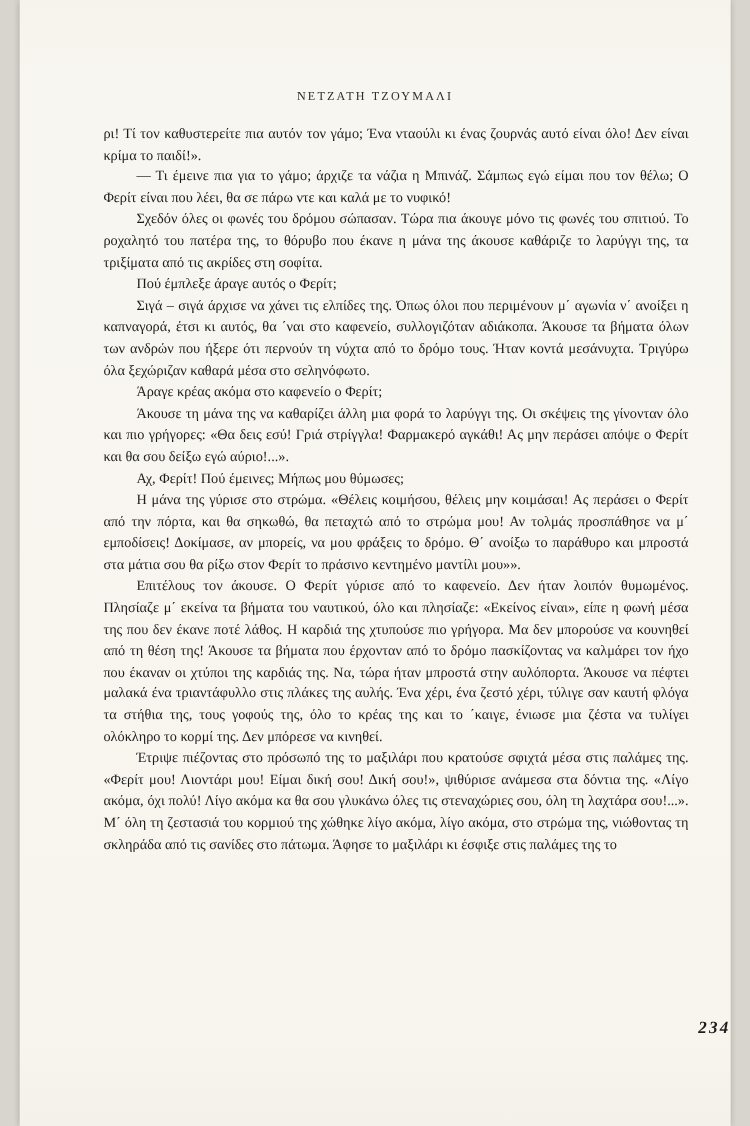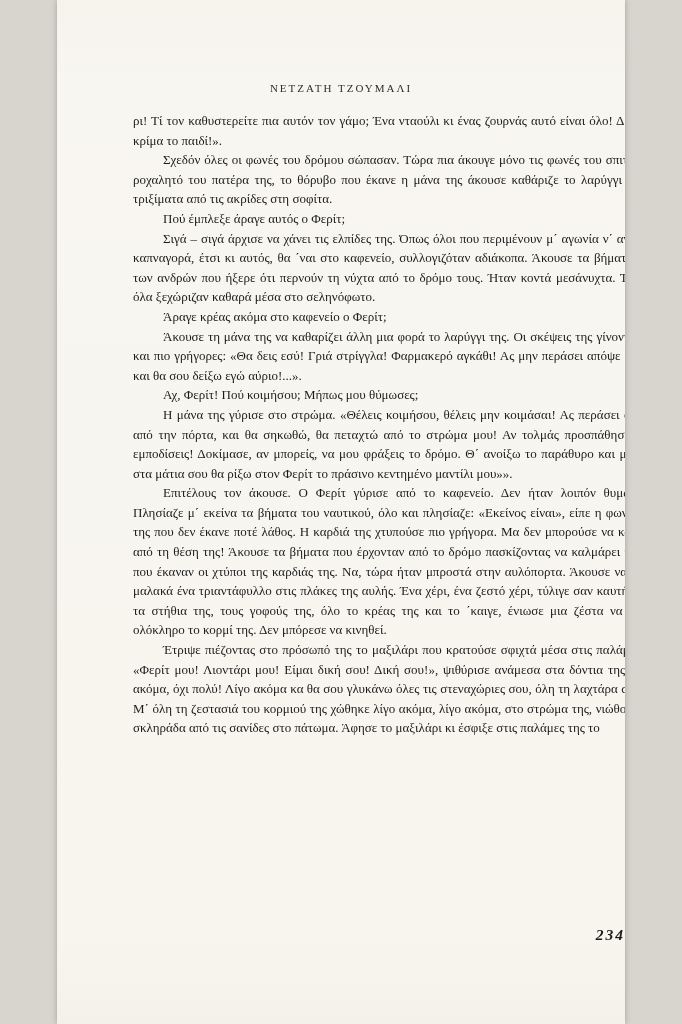--- a/index.html
+++ b/index.html
@@ -2,29 +2,30 @@
 <html lang="el"><head>
 <meta charset="utf-8">
 <style>
   html, body {
     margin: 0;
     padding: 0;
     background: #d8d5ce;
   }
   .page {
     position: relative;
-    width: 568px;
+    width: 634px;
     height: 1024px;
     margin: 0 auto;
     background: #f7f5ef;
     background-image: linear-gradient(180deg, #f5f3ec 0%, #f8f6f0 8%, #f7f5ee 92%, #f3f1e9 100%);
     box-shadow: 0 0 6px rgba(0,0,0,0.25);
     overflow: hidden;
     font-family: "Liberation Serif", "DejaVu Serif", serif;
     color: #1f1f1f;
+    padding-left: 12px;
   }
   .running-head {
     position: absolute;
     top: 82px;
     left: 0;
     right: 0;
     text-align: center;
     font-size: 11px;
     font-weight: normal;
     letter-spacing: 2px;
@@ -64,26 +65,27 @@
 </style>
 </head>
 <body>
 
 <div class="page">
 
   <header class="running-head">ΝΕΤΖΑΤΗ ΤΖΟΥΜΑΛΙ</header>
 
   <main class="text-block">
     <p class="no-indent">ρι! Τί τον καθυστερείτε πια αυτόν τον γάμο; Ένα νταούλι κι ένας ζουρνάς αυτό είναι όλο! Δεν είναι κρίμα το παιδί!».</p>
+    <p>— Τι έμεινε πια για το γάμο; άρχιζε τα νάζια η Μπινάζ. Σάμπως εγώ είμαι που τον θέλω; Ο Φερίτ είναι που λέει, θα σε πάρω ντε και καλά με το νυφικό!</p>
     <p>Σχεδόν όλες οι φωνές του δρόμου σώπασαν. Τώρα πια άκουγε μόνο τις φωνές του σπιτιού. Το ροχαλητό του πατέρα της, το θόρυβο που έκανε η μάνα της άκουσε καθάριζε το λαρύγγι της, τα τριξίματα από τις ακρίδες στη σοφίτα.</p>
     <p>Πού έμπλεξε άραγε αυτός ο Φερίτ;</p>
     <p>Σιγά – σιγά άρχισε να χάνει τις ελπίδες της. Όπως όλοι που περιμένουν μ΄ αγωνία ν΄ ανοίξει η καπναγορά, έτσι κι αυτός, θα ΄ναι στο καφενείο, συλλογιζόταν αδιάκοπα. Άκουσε τα βήματα όλων των ανδρών που ήξερε ότι περνούν τη νύχτα από το δρόμο τους. Ήταν κοντά μεσάνυχτα. Τριγύρω όλα ξεχώριζαν καθαρά μέσα στο σεληνόφωτο.</p>
     <p>Άραγε κρέας ακόμα στο καφενείο ο Φερίτ;</p>
     <p>Άκουσε τη μάνα της να καθαρίζει άλλη μια φορά το λαρύγγι της. Οι σκέψεις της γίνονταν όλο και πιο γρήγορες: «Θα δεις εσύ! Γριά στρίγγλα! Φαρμακερό αγκάθι! Ας μην περάσει απόψε ο Φερίτ και θα σου δείξω εγώ αύριο!...».</p>
-    <p>Αχ, Φερίτ! Πού κοιμήσου; Μήπως μου θύμωσες;</p>
+    <p>Αχ, Φερίτ! Πού έμεινες; Μήπως μου θύμωσες;</p>
     <p>Η μάνα της γύρισε στο στρώμα. «Θέλεις κοιμήσου, θέλεις μην κοιμάσαι! Ας περάσει ο Φερίτ από την πόρτα, και θα σηκωθώ, θα πεταχτώ από το στρώμα μου! Αν τολμάς προσπάθησε να μ΄ εμποδίσεις! Δοκίμασε, αν μπορείς, να μου φράξεις το δρόμο. Θ΄ ανοίξω το παράθυρο και μπροστά στα μάτια σου θα ρίξω στον Φερίτ το πράσινο κεντημένο μαντίλι μου»».</p>
     <p>Επιτέλους τον άκουσε. Ο Φερίτ γύρισε από το καφενείο. Δεν ήταν λοιπόν θυμωμένος. Πλησίαζε μ΄ εκείνα τα βήματα του ναυτικού, όλο και πλησίαζε: «Εκείνος είναι», είπε η φωνή μέσα της που δεν έκανε ποτέ λάθος. Η καρδιά της χτυπούσε πιο γρήγορα. Μα δεν μπορούσε να κουνηθεί από τη θέση της! Άκουσε τα βήματα που έρχονταν από το δρόμο πασκίζοντας να καλμάρει τον ήχο που έκαναν οι χτύποι της καρδιάς της. Να, τώρα ήταν μπροστά στην αυλόπορτα. Άκουσε να πέφτει μαλακά ένα τριαντάφυλλο στις πλάκες της αυλής. Ένα χέρι, ένα ζεστό χέρι, τύλιγε σαν καυτή φλόγα τα στήθια της, τους γοφούς της, όλο το κρέας της και το ΄καιγε, ένιωσε μια ζέστα να τυλίγει ολόκληρο το κορμί της. Δεν μπόρεσε να κινηθεί.</p>
     <p>Έτριψε πιέζοντας στο πρόσωπό της το μαξιλάρι που κρατούσε σφιχτά μέσα στις παλάμες της. «Φερίτ μου! Λιοντάρι μου! Είμαι δική σου! Δική σου!», ψιθύρισε ανάμεσα στα δόντια της. «Λίγο ακόμα, όχι πολύ! Λίγο ακόμα κα θα σου γλυκάνω όλες τις στεναχώριες σου, όλη τη λαχτάρα σου!...». Μ΄ όλη τη ζεστασιά του κορμιού της χώθηκε λίγο ακόμα, λίγο ακόμα, στο στρώμα της, νιώθοντας τη σκληράδα από τις σανίδες στο πάτωμα. Άφησε το μαξιλάρι κι έσφιξε στις παλάμες της το</p>
   </main>
 
   <footer class="folio">234</footer>
 
 </div>
 
 </body></html>

